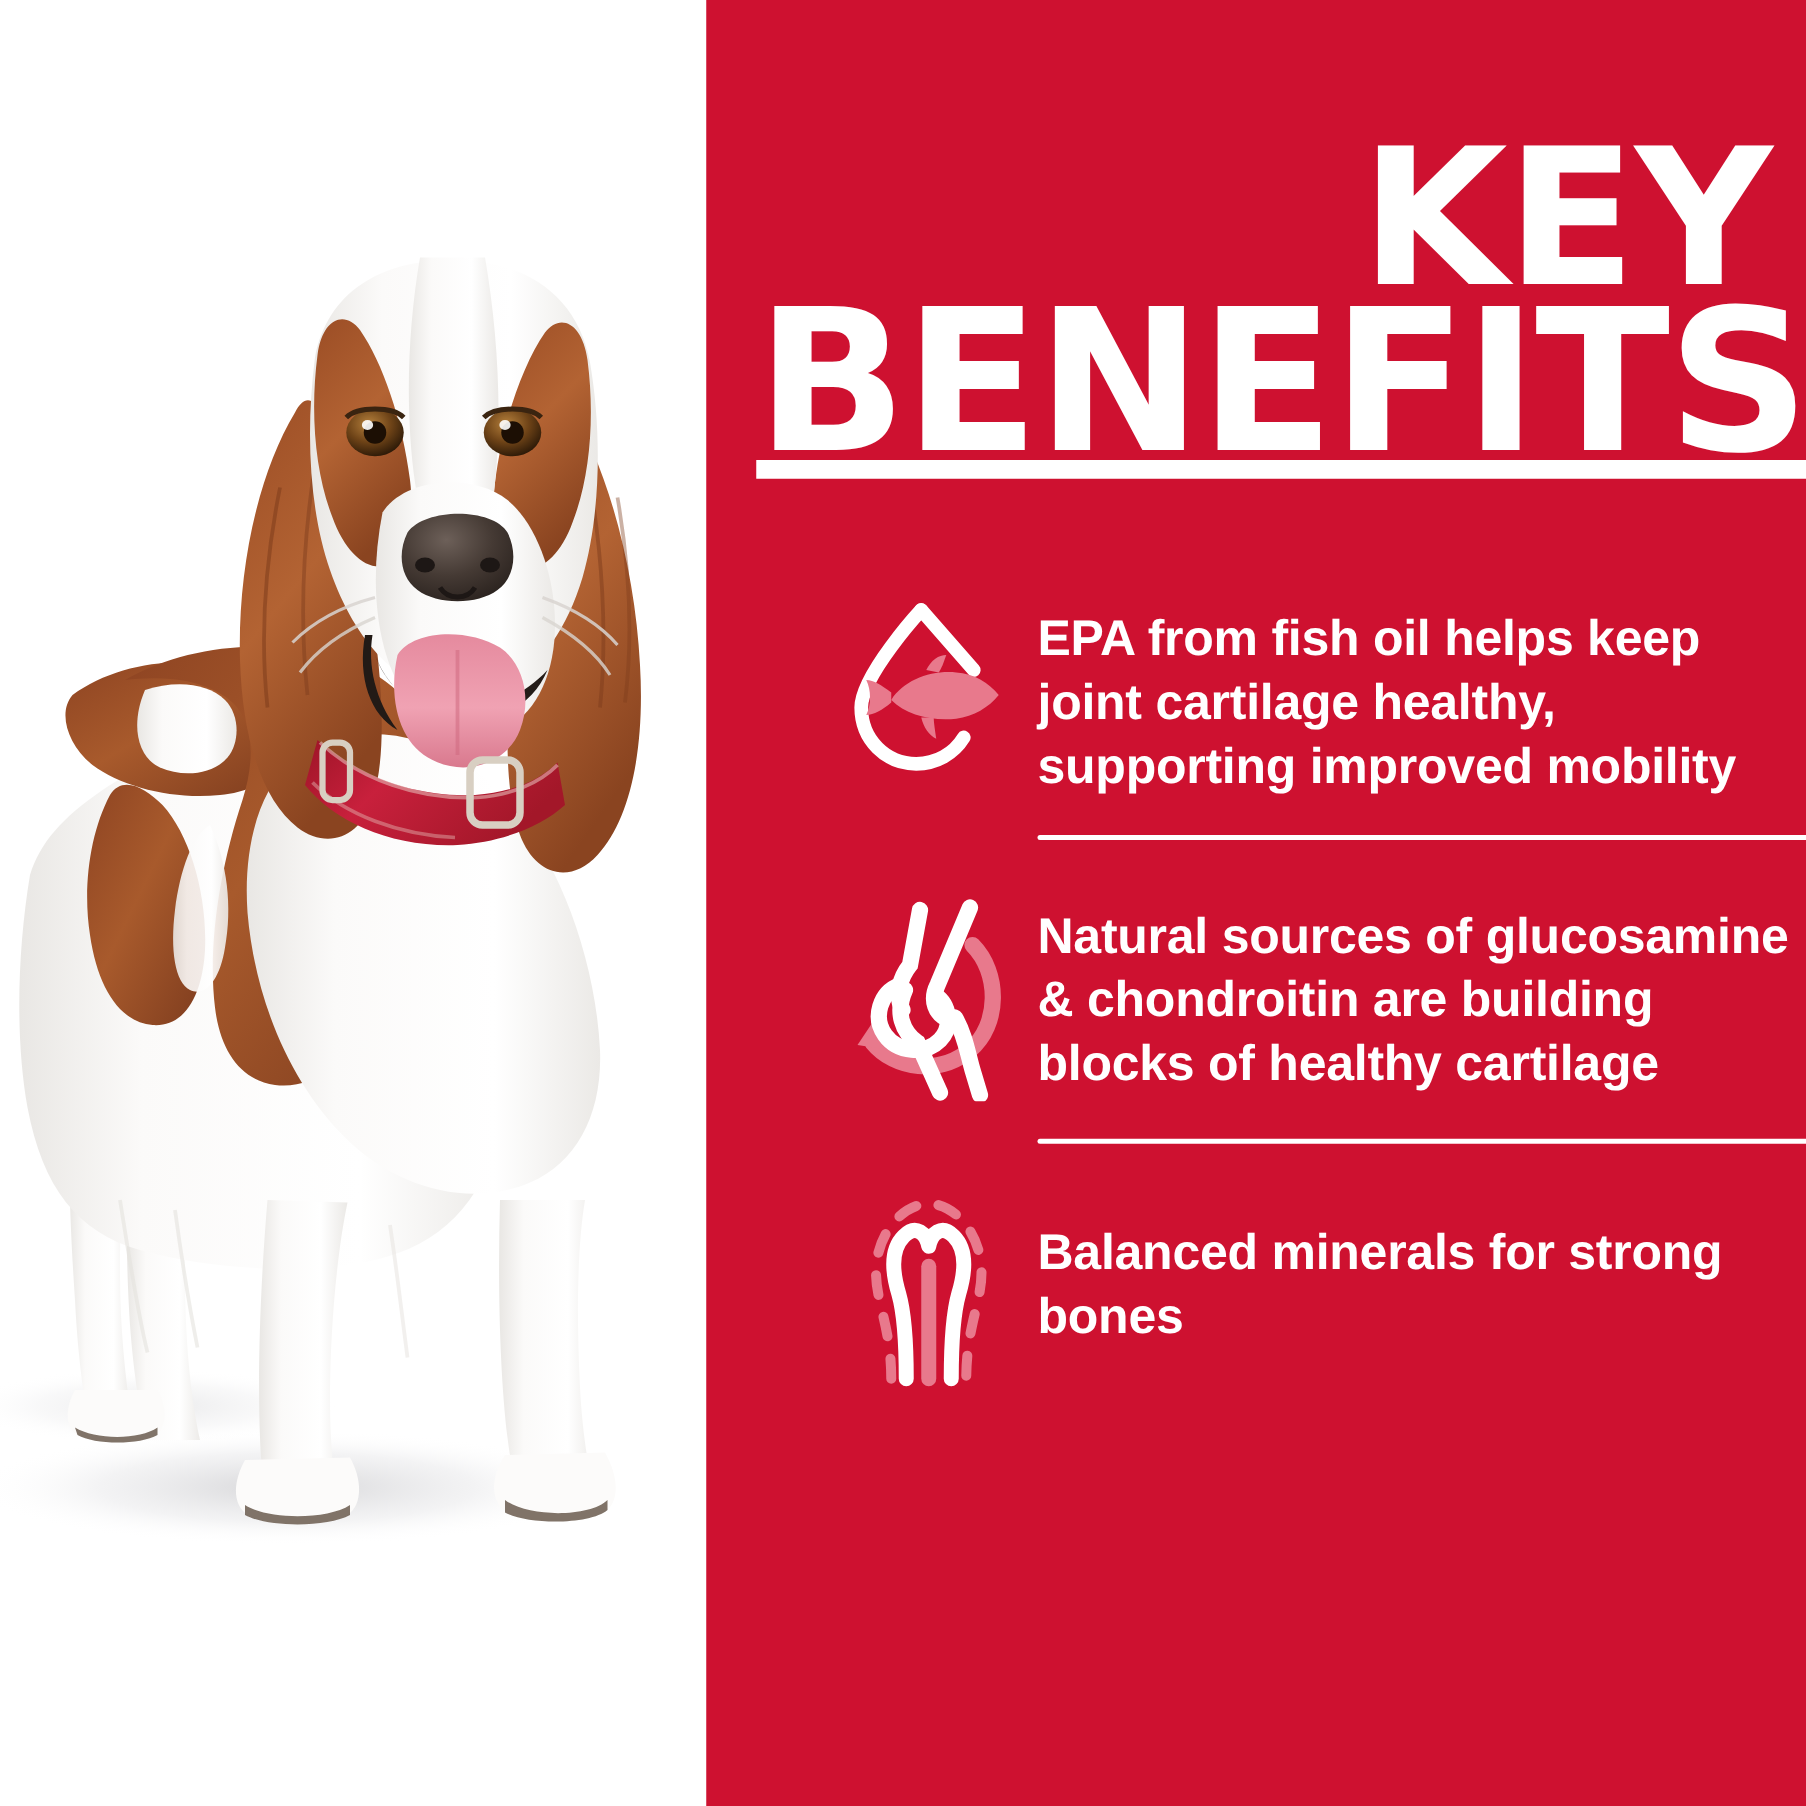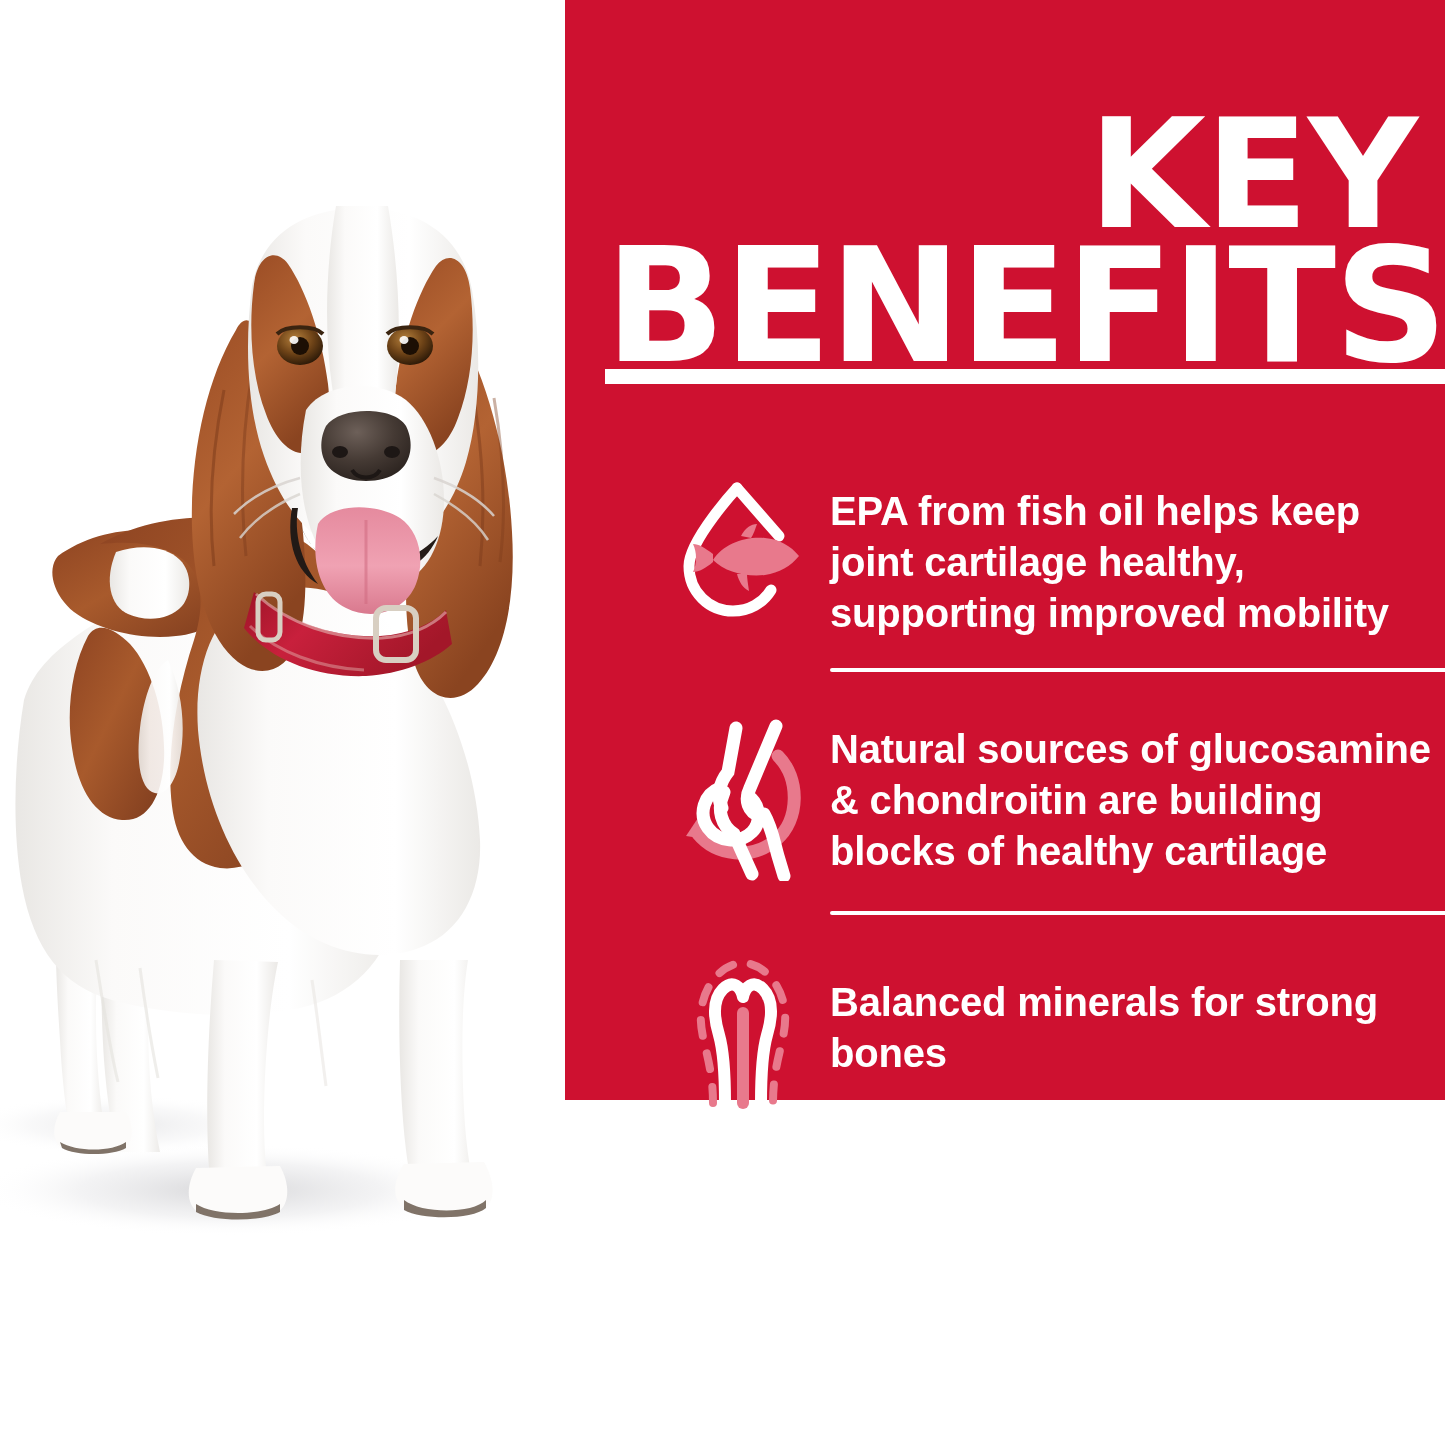--- a/index.html
+++ b/index.html
@@ -23,21 +23,21 @@
     width: 565px; height: 1445px;
     background: #ffffff;
     overflow: hidden;
   }
   .dog-svg { position:absolute; left:0; top:0; width:565px; height:1445px; display:block; }
 
   
   .red-panel {
     position: absolute;
     left: 565px; top: 0;
-    width: 880px; height: 1100px;
+    width: 880px; height: 1445px;
     background: #ce1130;
   }
 
   
   .heading {
     position: absolute;
     left: 40px; top: 110px;
     width: 812px;
     text-align: right;
     color: #ffffff;

